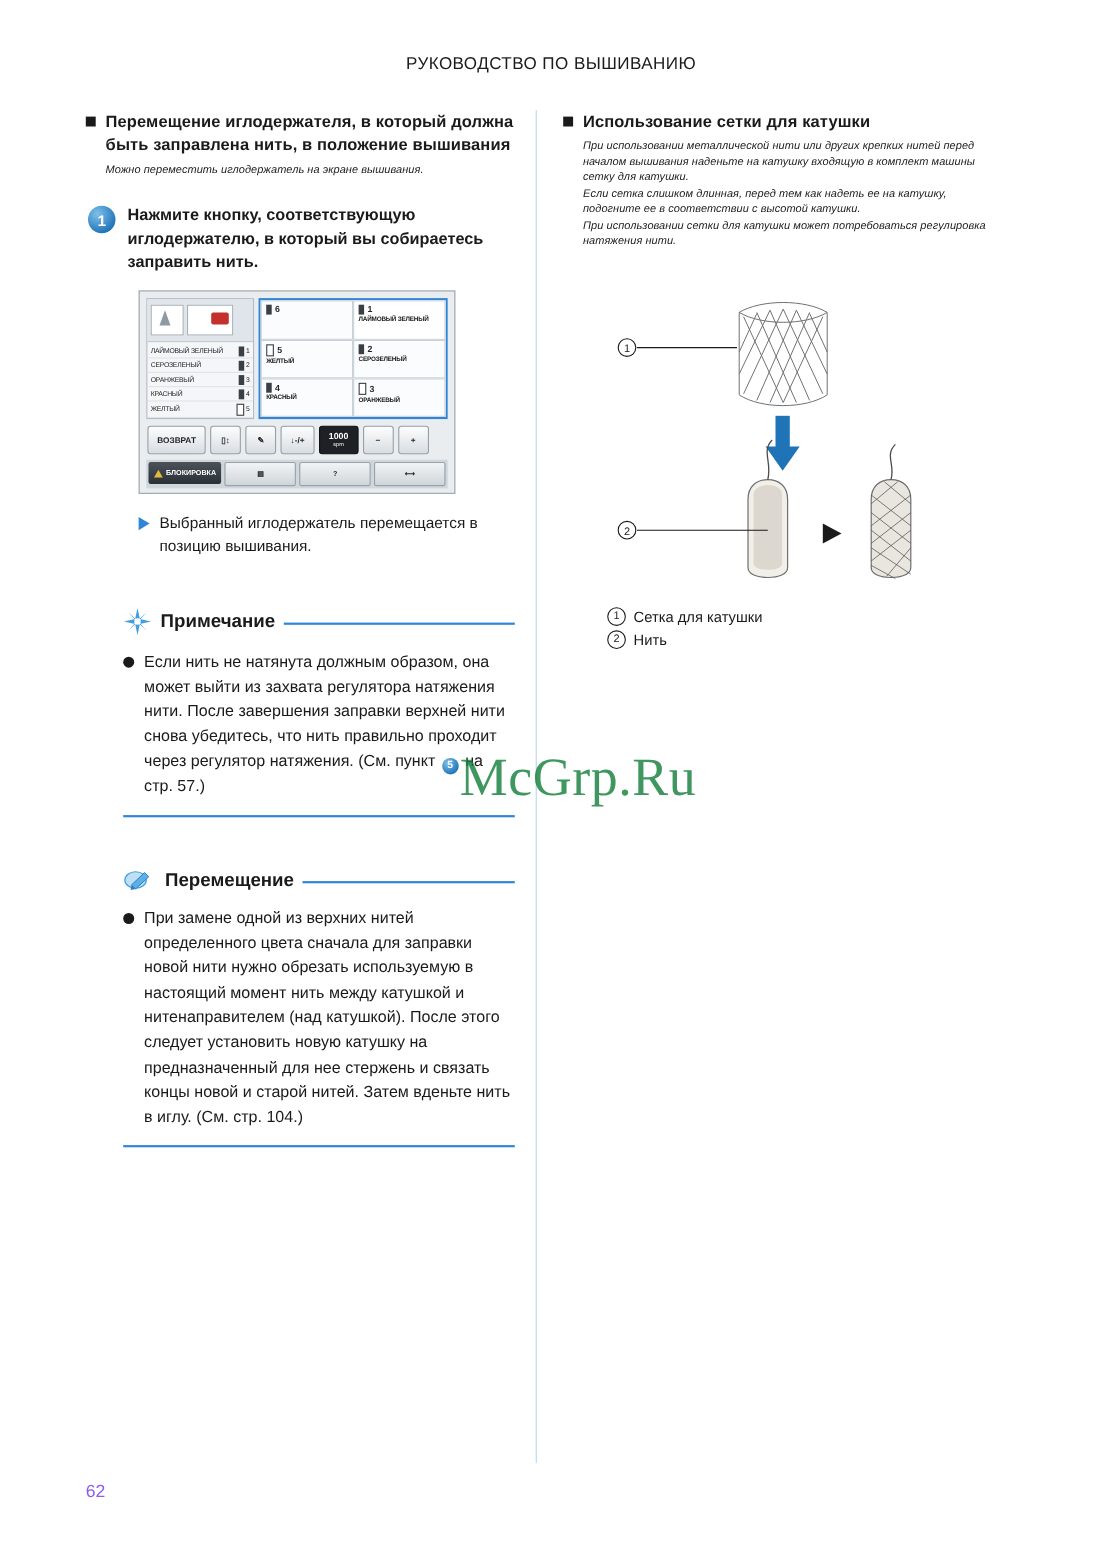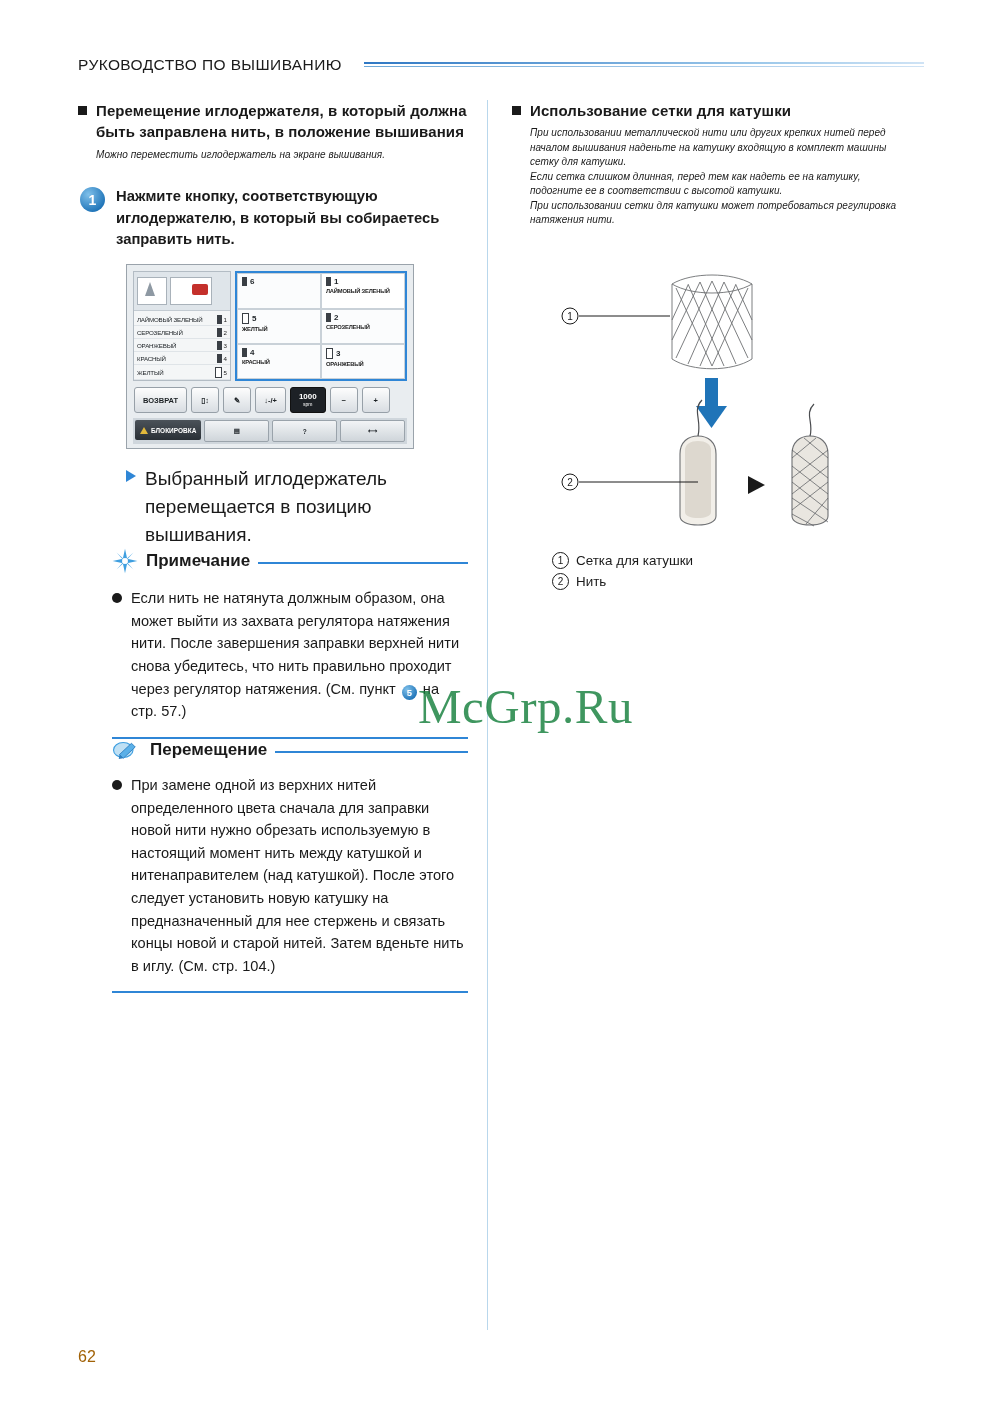--- a/index.html
+++ b/index.html
@@ -19,20 +19,21 @@
   
   .page-header {
     position: absolute;
     left: 78px;
     top: 50px;
     width: 846px;
     height: 30px;
     display: flex;
     align-items: center;
     gap: 22px;
+    flex-direction: column;
   }
   .header-title {
     font-size: 15.5px;
     letter-spacing: 0.4px;
     color: #1b1b1b;
     white-space: nowrap;
   }
   .header-rule {
     flex: 1;
     height: 10px;
@@ -305,26 +306,26 @@
   }
   .tri-right {
     width: 0; height: 0;
     border-top: 6px solid transparent;
     border-bottom: 6px solid transparent;
     border-left: 10px solid #2f86d6;
     margin-top: 5px;
     flex: 0 0 auto;
   }
   .result-text {
-    font-size: 19px;
+    font-size: 14px;
     line-height: 1.45;
   }
 
   
-  .note-block { margin-left: 34px; width: 356px; }
+  .note-block { margin-top: 46px; margin-left: 34px; width: 356px; }
   .note-head {
     display: flex;
     align-items: center;
     gap: 8px;
   }
   .note-title {
     font-size: 17px;
     font-weight: bold;
     white-space: nowrap;
   }
@@ -419,21 +420,21 @@
     white-space: nowrap;
     pointer-events: none;
   }
 
   
   .page-number {
     position: absolute;
     left: 78px;
     top: 1348px;
     font-size: 16px;
-    color: #a16207;
+    color: #8b5cf6;
   }
 </style>
 </head>
 <body>
 
 <div class="page-header">
   <div class="header-title">РУКОВОДСТВО ПО ВЫШИВАНИЮ</div>
   <div class="header-rule"></div>
 </div>
 

